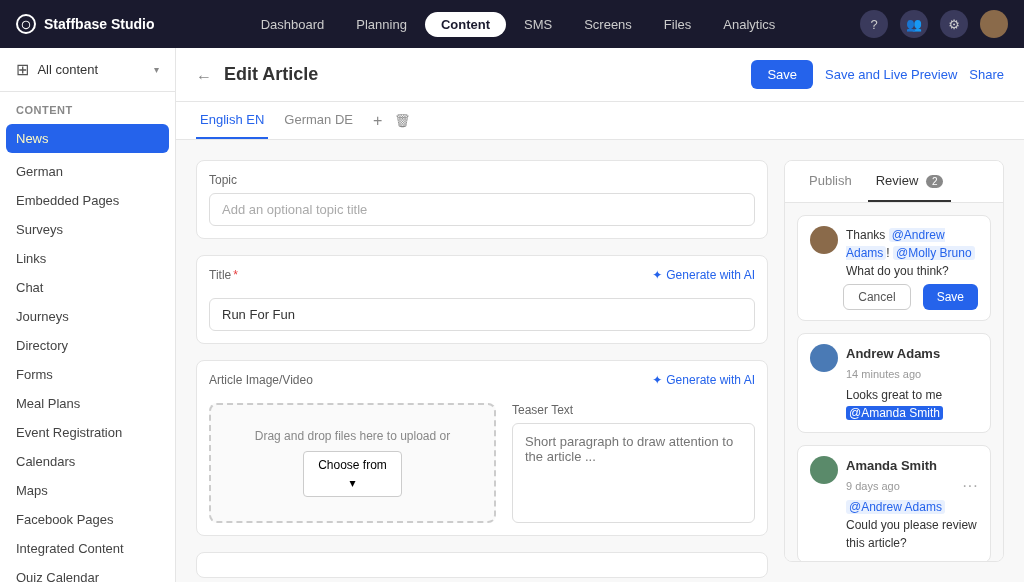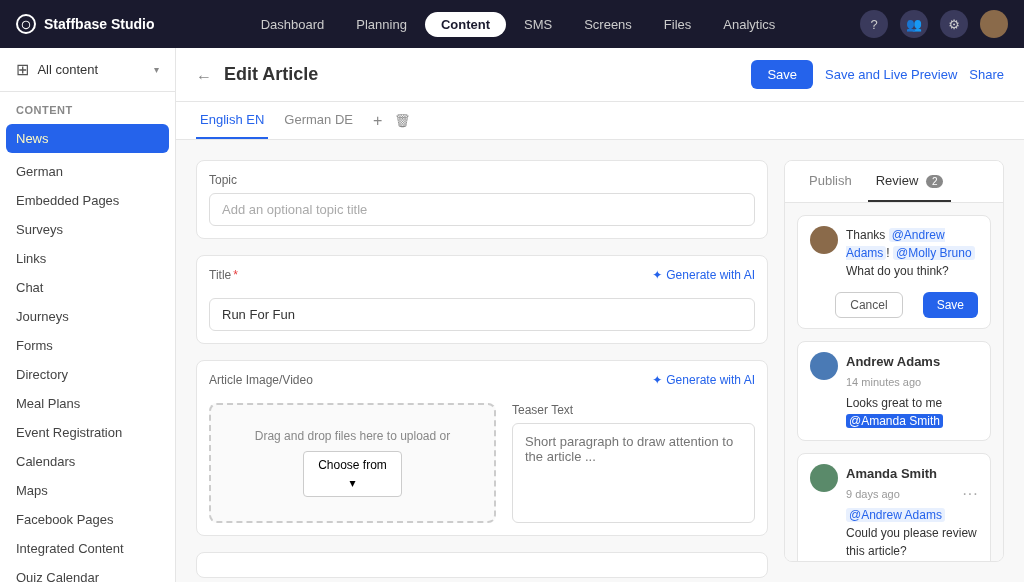--- a/index.html
+++ b/index.html
@@ -76,21 +76,21 @@
     .comment-box { background: #fff; border-radius: 8px; padding: 10px 12px; border: 1px solid #e5e5e5; }
     .comment-input-row { display: flex; align-items: flex-start; gap: 8px; }
     .comment-avatar { width: 28px; height: 28px; border-radius: 50%; background: #8a6a4a; flex-shrink: 0; }
     .comment-avatar.blue { background: #4a7ab5; }
     .comment-avatar.green { background: #5a8a6a; }
     .comment-content { flex: 1; font-size: 12px; color: #333; line-height: 1.5; }
     .comment-name { font-weight: 600; font-size: 13px; margin-bottom: 2px; }
     .comment-time { font-size: 11px; color: #999; margin-bottom: 4px; }
     .mention { background: #e8f0fe; color: #2563eb; border-radius: 3px; padding: 0 3px; font-weight: 500; }
     .mention.highlight { background: #2563eb; color: #fff; }
-    .comment-actions { display: flex; gap: 20px; margin-top: 12px; justify-content: flex-end; }
+    .comment-actions { display: flex; gap: 12px; margin-top: 4px; justify-content: flex-end; }
     .btn-cancel { background: #fff; border: 1px solid #ccc; padding: 5px 14px; border-radius: 6px; cursor: pointer; font-size: 12px; color: #555; }
     .btn-save-comment { background: #2563eb; color: #fff; border: none; padding: 5px 14px; border-radius: 6px; cursor: pointer; font-size: 12px; }
     .comment-more { font-size: 16px; color: #aaa; cursor: pointer; margin-left: auto; }
     .comment-header-row { display: flex; align-items: flex-start; }
   </style>
 </head>
 <body>
 
 <nav class="top-nav">
   <div class="brand">
@@ -138,24 +138,24 @@
     <div class="sidebar-item">
       <span>Links</span>
     </div>
     <div class="sidebar-item">
       <span>Chat</span>
     </div>
     <div class="sidebar-item">
       <span>Journeys</span>
     </div>
     <div class="sidebar-item">
+      <span>Directory</span>
+    </div>
+    <div class="sidebar-item">
       <span>Forms</span>
-    </div>
-    <div class="sidebar-item">
-      <span>Directory</span>
     </div>
     <div class="sidebar-item">
       <span>Meal Plans</span>
     </div>
     <div class="sidebar-item">
       <span>Event Registration</span>
     </div>
     <div class="sidebar-item">
       <span>Calendars</span>
     </div>

